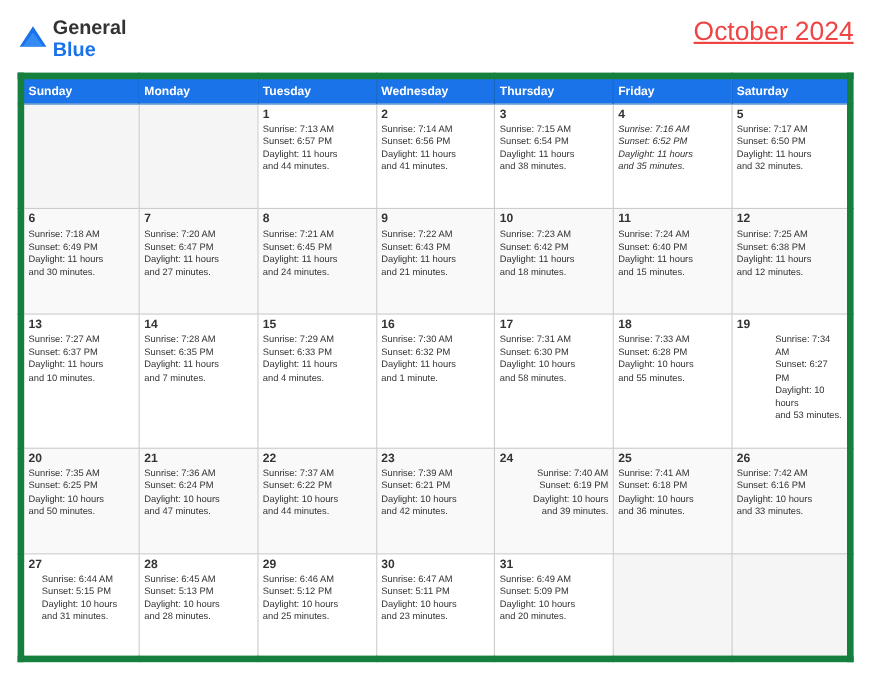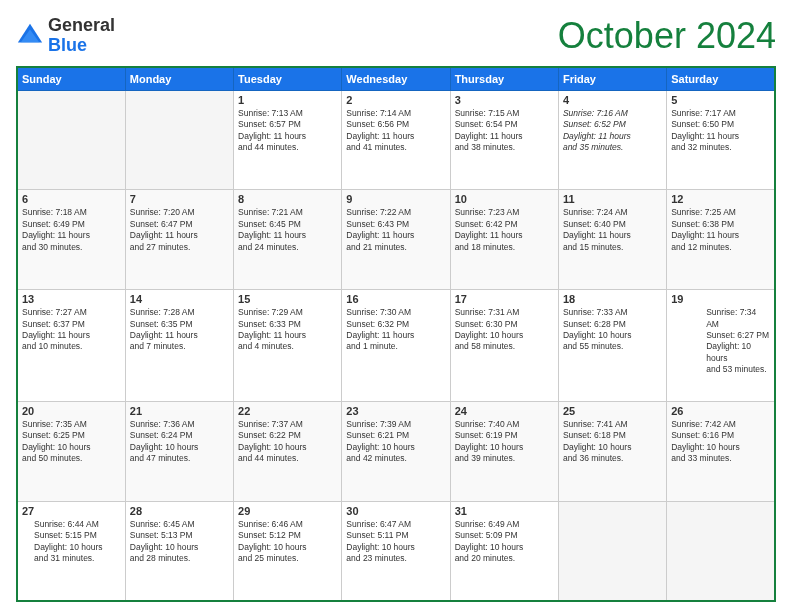--- a/index.html
+++ b/index.html
@@ -37,32 +37,33 @@
     .logo-general { color: #333; }
     .logo-blue { color: #1a73e8; }
     .logo-icon {
       width: 28px;
       height: 28px;
     }
     .title-block {
       text-align: right;
     }
     .month-title {
-      font-size: 36px;
+      font-size: 24px;
       font-weight: normal;
-      color: #15803d;
+      color: #ef4444;
       line-height: 1.1;
+      text-decoration: underline;
     }
     .location {
       font-size: 14px;
       color: #555;
     }
     .calendar {
       flex: 1;
-      border: 2px solid #15803d;
+      border: 6px solid #15803d;
       border-collapse: collapse;
       width: 100%;
       table-layout: fixed;
     }
     .calendar th {
       background-color: #1a73e8;
       color: white;
       font-size: 11px;
       font-weight: bold;
       padding: 5px 4px;
@@ -294,21 +295,21 @@
           </td>
           <td>
             <span class="day-number">23</span>
             <div class="cell-text" style="white-space: pre-line;">Sunrise: 7:39 AM
 Sunset: 6:21 PM
 Daylight: 10 hours
 and 42 minutes.</div>
           </td>
           <td>
             <span class="day-number">24</span>
-            <div class="cell-text" style="white-space: pre-line;">Sunrise: 7:40 AM
+            <div class="cell-text" style="white-space: pre-line; text-align: right;">Sunrise: 7:40 AM
 Sunset: 6:19 PM
 Daylight: 10 hours
 and 39 minutes.</div>
           </td>
           <td>
             <span class="day-number">25</span>
             <div class="cell-text" style="white-space: pre-line;">Sunrise: 7:41 AM
 Sunset: 6:18 PM
 Daylight: 10 hours
 and 36 minutes.</div>

